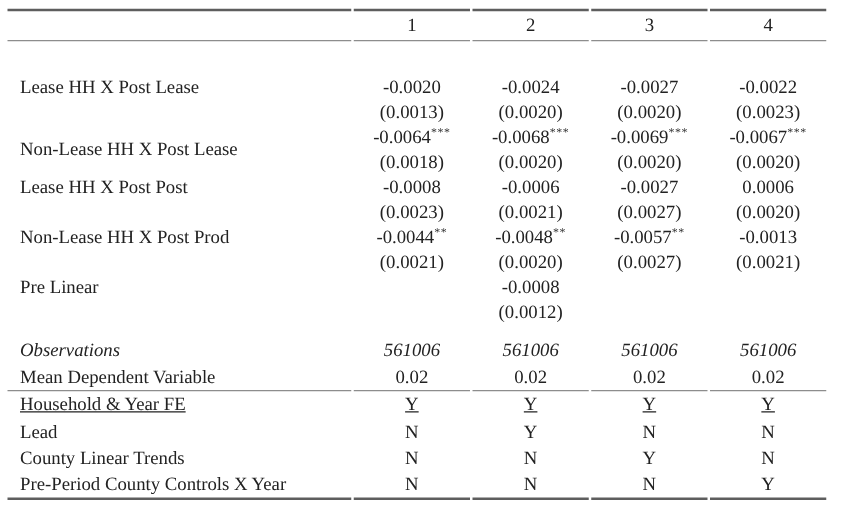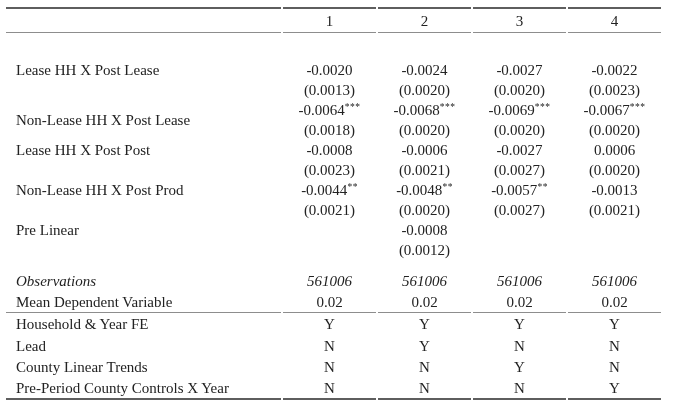--- a/index.html
+++ b/index.html
@@ -25,21 +25,21 @@
   }
   td{padding:0;font-size:15px;line-height:20px;overflow:hidden;white-space:nowrap;}
   td.label{text-align:left;padding-left:10px;}
   td.num{text-align:center;}
   tr.header-row{height:26px;}
   tr.spacer1 td{height:27px;}
   tr.spacer2 td{height:10px;}
   tbody.coef tr{height:20px;}
   tbody.stats tr.r0{height:22px;font-style:italic;}
   tbody.stats tr.r1{height:21px;}
-  tbody.flags tr.f0{height:22px;}
+  tbody.flags tr.f0{height:22px;text-decoration:underline;}
   tbody.flags tr.f1{height:21px;}
   tbody.flags tr.f2{height:22px;font-family:Liberation Serif, serif;}
   tbody.flags tr.f3{height:21px;}
   .rt{border-top:2px solid var(--rule-thick);}
   .rb-thin{border-bottom:1px solid var(--rule-thin);}
   .rb-thick{border-bottom:2px solid var(--rule-thick);}
   .va-top{vertical-align:top;}
   .va-middle{vertical-align:middle;}
   sup{font-size:9.5px;line-height:0;vertical-align:5px;letter-spacing:0.5px;}
 </style>

